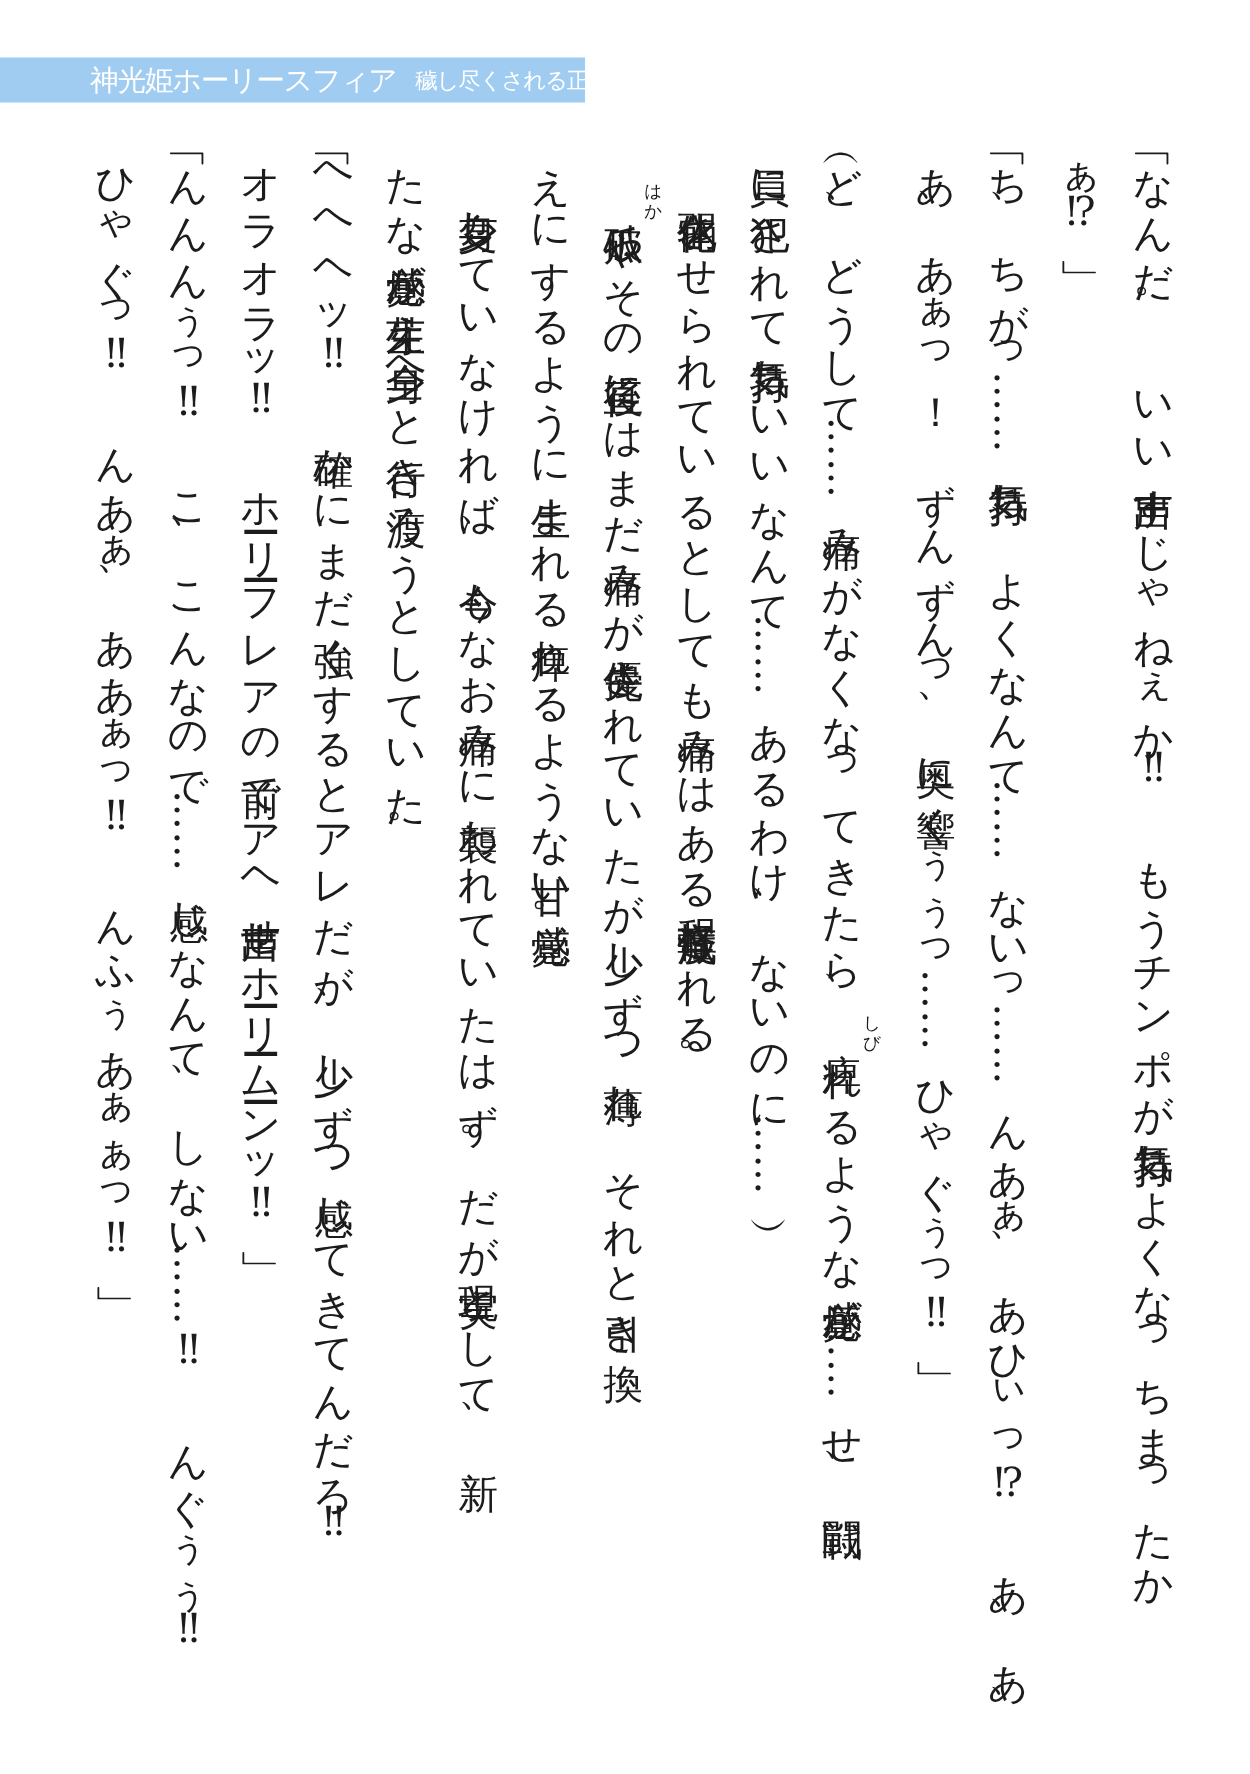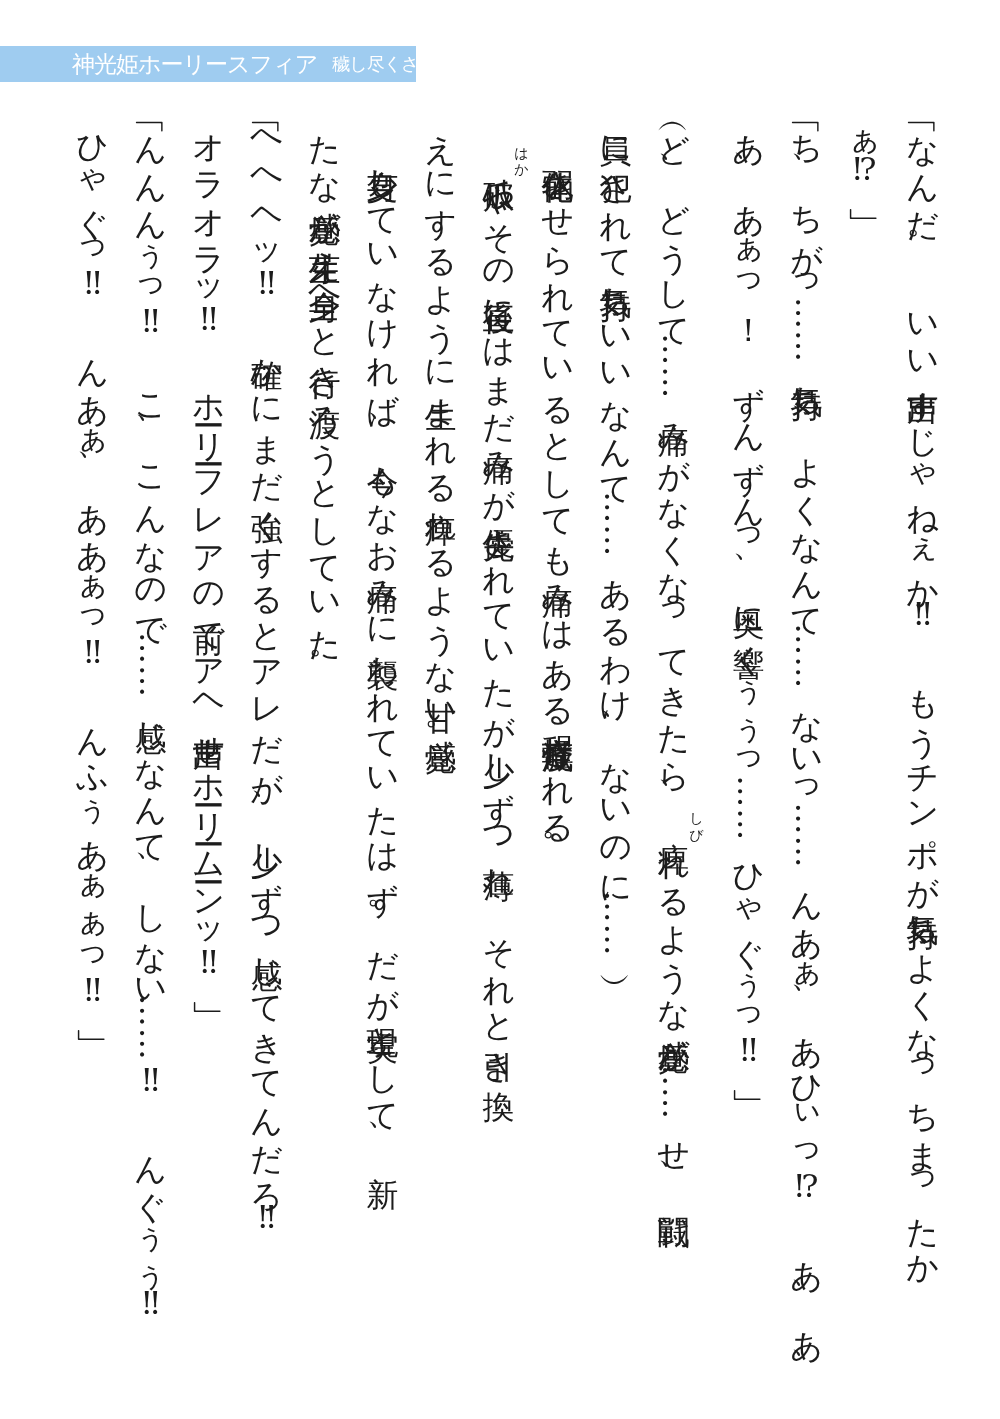--- a/index.html
+++ b/index.html
@@ -14,21 +14,21 @@
   .page {
     position: absolute;
     inset: 0;
     background: #ffffff;
   }
   
   .header-bar {
     position: absolute;
     left: 0;
     top: 46px;
-    width: 416px;
+    width: 468px;
     height: 36px;
     display: flex;
     align-items: center;
     background: #9fccf0;
   }
   .series-title {
     margin-left: 72px;
     font-size: 23px;
     letter-spacing: -1px;
     color: #ffffff;

